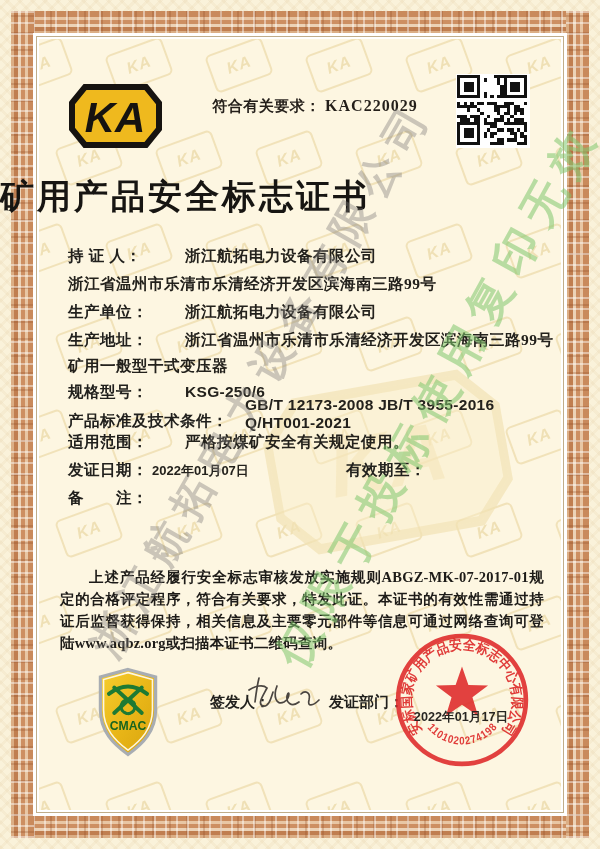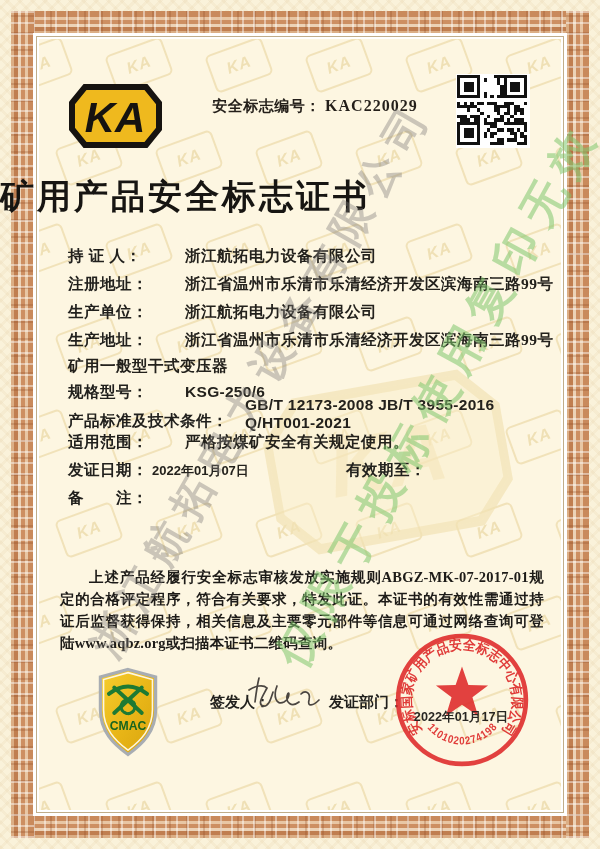--- a/index.html
+++ b/index.html
@@ -201,39 +201,38 @@
   <div class="inner-hairline"></div>
 
   <div class="layer">
 
     <svg class="ka-logo" width="93" height="64" viewBox="0 0 93 64">
       <polygon points="3,19 16,3 77,3 90,19 90,45 77,61 16,61 3,45" fill="#efb91e" stroke="#161310" stroke-width="6"></polygon>
       <text x="46" y="48" text-anchor="middle" font-size="42" font-weight="900" font-style="italic" fill="#161310">KA</text>
     </svg>
 
     <div class="cert-no-line">
-      <span>安全标志编号：</span>
+      <span>符合有关要求：</span>
       <span class="num">KAC220029</span>
     </div>
 
     <div class="qr">
       <svg id="qrSvg" width="70" height="70" viewBox="0 0 21 21" shape-rendering="crispEdges">
           <path d="M0,0h1v1h-1zM1,0h1v1h-1zM2,0h1v1h-1zM3,0h1v1h-1zM4,0h1v1h-1zM5,0h1v1h-1zM6,0h1v1h-1zM11,0h1v1h-1zM12,0h1v1h-1zM13,0h1v1h-1zM14,0h1v1h-1zM15,0h1v1h-1zM16,0h1v1h-1zM17,0h1v1h-1zM18,0h1v1h-1zM19,0h1v1h-1zM20,0h1v1h-1zM0,1h1v1h-1zM6,1h1v1h-1zM8,1h1v1h-1zM12,1h1v1h-1zM14,1h1v1h-1zM20,1h1v1h-1zM0,2h1v1h-1zM2,2h1v1h-1zM3,2h1v1h-1zM4,2h1v1h-1zM6,2h1v1h-1zM12,2h1v1h-1zM14,2h1v1h-1zM16,2h1v1h-1zM17,2h1v1h-1zM18,2h1v1h-1zM20,2h1v1h-1zM0,3h1v1h-1zM2,3h1v1h-1zM3,3h1v1h-1zM4,3h1v1h-1zM6,3h1v1h-1zM13,3h1v1h-1zM14,3h1v1h-1zM16,3h1v1h-1zM17,3h1v1h-1zM18,3h1v1h-1zM20,3h1v1h-1zM0,4h1v1h-1zM2,4h1v1h-1zM3,4h1v1h-1zM4,4h1v1h-1zM6,4h1v1h-1zM13,4h1v1h-1zM14,4h1v1h-1zM16,4h1v1h-1zM17,4h1v1h-1zM18,4h1v1h-1zM20,4h1v1h-1zM0,5h1v1h-1zM6,5h1v1h-1zM8,5h1v1h-1zM13,5h1v1h-1zM14,5h1v1h-1zM20,5h1v1h-1zM0,6h1v1h-1zM1,6h1v1h-1zM2,6h1v1h-1zM3,6h1v1h-1zM4,6h1v1h-1zM5,6h1v1h-1zM6,6h1v1h-1zM8,6h1v1h-1zM10,6h1v1h-1zM12,6h1v1h-1zM13,6h1v1h-1zM14,6h1v1h-1zM15,6h1v1h-1zM16,6h1v1h-1zM17,6h1v1h-1zM18,6h1v1h-1zM19,6h1v1h-1zM20,6h1v1h-1zM0,8h1v1h-1zM2,8h1v1h-1zM4,8h1v1h-1zM6,8h1v1h-1zM7,8h1v1h-1zM9,8h1v1h-1zM10,8h1v1h-1zM11,8h1v1h-1zM14,8h1v1h-1zM15,8h1v1h-1zM16,8h1v1h-1zM20,8h1v1h-1zM0,9h1v1h-1zM1,9h1v1h-1zM2,9h1v1h-1zM3,9h1v1h-1zM4,9h1v1h-1zM5,9h1v1h-1zM11,9h1v1h-1zM12,9h1v1h-1zM13,9h1v1h-1zM14,9h1v1h-1zM15,9h1v1h-1zM17,9h1v1h-1zM18,9h1v1h-1zM3,10h1v1h-1zM6,10h1v1h-1zM11,10h1v1h-1zM12,10h1v1h-1zM15,10h1v1h-1zM17,10h1v1h-1zM18,10h1v1h-1zM19,10h1v1h-1zM7,11h1v1h-1zM12,11h1v1h-1zM14,11h1v1h-1zM15,11h1v1h-1zM17,11h1v1h-1zM19,11h1v1h-1zM0,12h1v1h-1zM1,12h1v1h-1zM2,12h1v1h-1zM4,12h1v1h-1zM5,12h1v1h-1zM6,12h1v1h-1zM9,12h1v1h-1zM13,12h1v1h-1zM16,12h1v1h-1zM1,13h1v1h-1zM2,13h1v1h-1zM3,13h1v1h-1zM5,13h1v1h-1zM6,13h1v1h-1zM8,13h1v1h-1zM11,13h1v1h-1zM12,13h1v1h-1zM13,13h1v1h-1zM15,13h1v1h-1zM17,13h1v1h-1zM18,13h1v1h-1zM19,13h1v1h-1zM0,14h1v1h-1zM1,14h1v1h-1zM2,14h1v1h-1zM3,14h1v1h-1zM4,14h1v1h-1zM5,14h1v1h-1zM6,14h1v1h-1zM8,14h1v1h-1zM9,14h1v1h-1zM10,14h1v1h-1zM11,14h1v1h-1zM14,14h1v1h-1zM15,14h1v1h-1zM16,14h1v1h-1zM17,14h1v1h-1zM18,14h1v1h-1zM19,14h1v1h-1zM20,14h1v1h-1zM0,15h1v1h-1zM6,15h1v1h-1zM10,15h1v1h-1zM11,15h1v1h-1zM20,15h1v1h-1zM0,16h1v1h-1zM2,16h1v1h-1zM3,16h1v1h-1zM4,16h1v1h-1zM6,16h1v1h-1zM9,16h1v1h-1zM12,16h1v1h-1zM13,16h1v1h-1zM15,16h1v1h-1zM16,16h1v1h-1zM18,16h1v1h-1zM20,16h1v1h-1zM0,17h1v1h-1zM2,17h1v1h-1zM3,17h1v1h-1zM4,17h1v1h-1zM6,17h1v1h-1zM8,17h1v1h-1zM10,17h1v1h-1zM11,17h1v1h-1zM16,17h1v1h-1zM17,17h1v1h-1zM19,17h1v1h-1zM0,18h1v1h-1zM2,18h1v1h-1zM3,18h1v1h-1zM4,18h1v1h-1zM6,18h1v1h-1zM8,18h1v1h-1zM10,18h1v1h-1zM17,18h1v1h-1zM19,18h1v1h-1zM20,18h1v1h-1zM0,19h1v1h-1zM6,19h1v1h-1zM12,19h1v1h-1zM13,19h1v1h-1zM15,19h1v1h-1zM16,19h1v1h-1zM17,19h1v1h-1zM20,19h1v1h-1zM0,20h1v1h-1zM1,20h1v1h-1zM2,20h1v1h-1zM3,20h1v1h-1zM4,20h1v1h-1zM5,20h1v1h-1zM6,20h1v1h-1zM10,20h1v1h-1zM11,20h1v1h-1zM12,20h1v1h-1zM13,20h1v1h-1zM18,20h1v1h-1zM19,20h1v1h-1zM20,20h1v1h-1z" fill="#111"></path>
         </svg>
     </div>
 
     <div class="page-title">矿用产品安全标志证书</div>
 
     <div class="fields">
       <div class="frow r0">
         <span class="flabel">持 证 人：</span>
         <span class="fvalue">浙江航拓电力设备有限公司</span>
       </div>
       <div class="frow r1">
-        <span class="flabel">注册地址：</span>
         <span class="fvalue">浙江省温州市乐清市乐清经济开发区滨海南三路99号</span>
       </div>
       <div class="frow r2">
         <span class="flabel">生产单位：</span>
         <span class="fvalue">浙江航拓电力设备有限公司</span>
       </div>
       <div class="frow r3">
         <span class="flabel">生产地址：</span>
         <span class="fvalue">浙江省温州市乐清市乐清经济开发区滨海南三路99号</span>
       </div>

